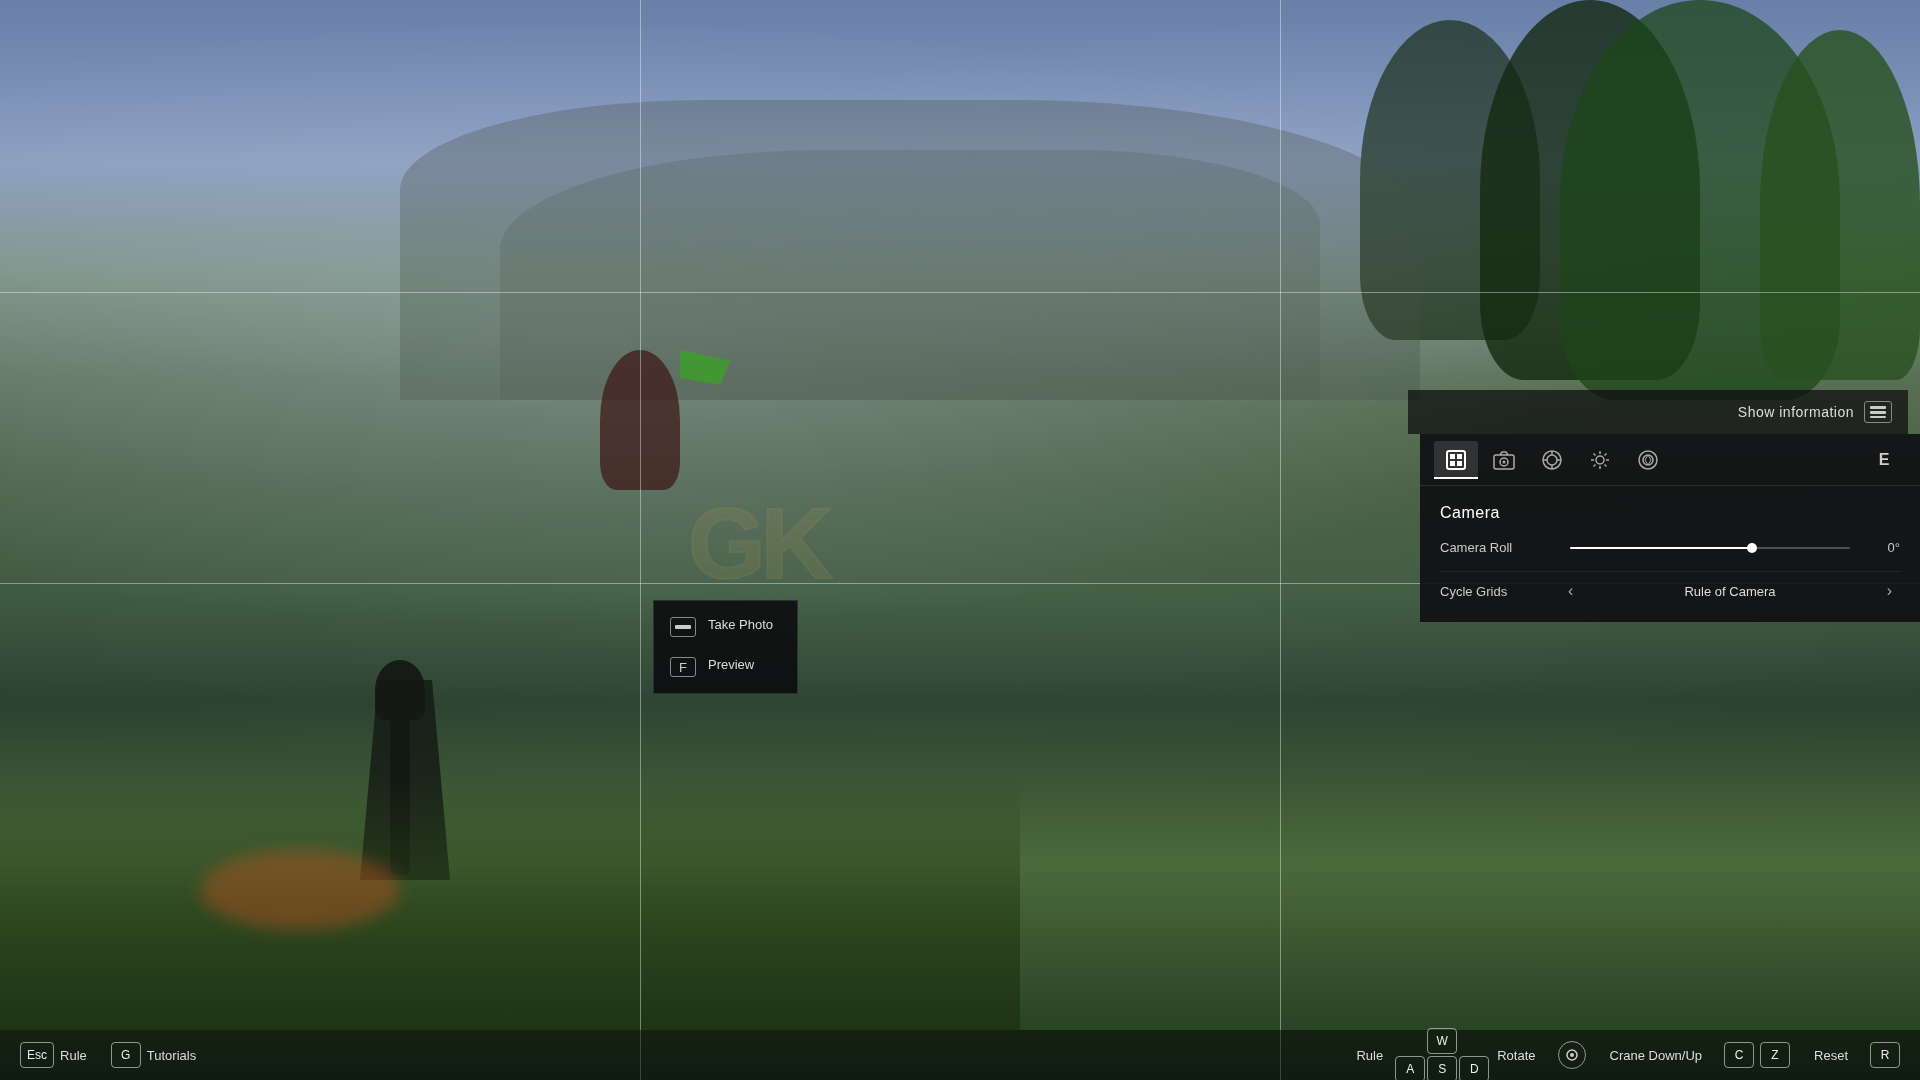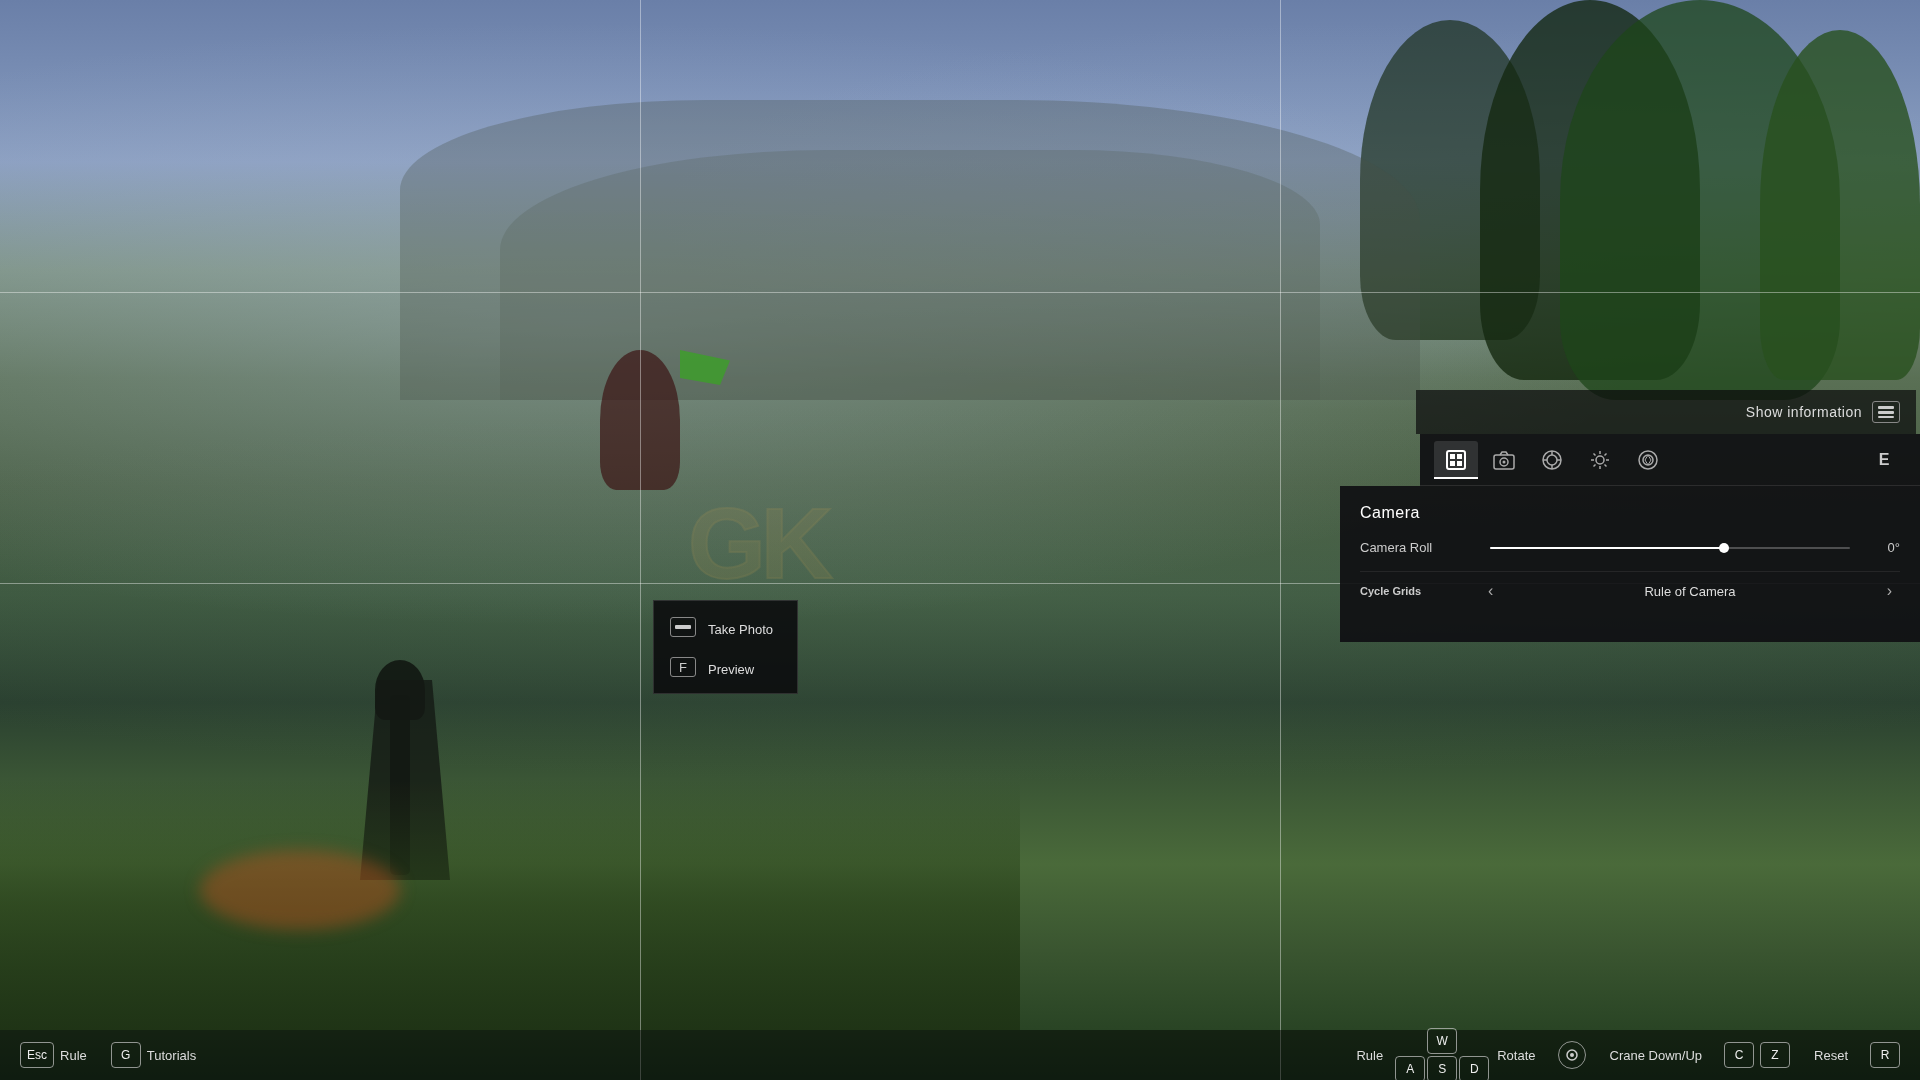--- a/index.html
+++ b/index.html
@@ -84,21 +84,21 @@
     }
     #watermark svg {
       width: 180px;
       height: 140px;
     }
 
     
     #info-bar {
       position: absolute;
       top: 390px;
-      right: 4px;
+      right: 12px;
       width: 500px;
       height: 44px;
       background: rgba(10,10,12,0.7);
       display: flex;
       align-items: center;
       justify-content: flex-end;
       padding-right: 16px;
       gap: 10px;
       z-index: 21;
     }
@@ -160,23 +160,23 @@
       height: 2px;
       background: #fff;
     }
     .toolbar-spacer { flex: 1; }
 
     
     #camera-panel {
       position: absolute;
       top: 486px;
       right: 0;
-      width: 580px;
+      width: 500px;
       background: rgba(15,15,18,0.92);
-      padding: 18px 20px 32px 20px;
+      padding: 18px 20px 12px 20px;
       z-index: 21;
     }
     .panel-section-title {
       color: #fff;
       font-size: 16px;
       font-weight: 400;
       margin-bottom: 18px;
       letter-spacing: 0.5px;
     }
 
@@ -234,22 +234,22 @@
 
     
     .cycle-row {
       display: flex;
       align-items: center;
       padding: 10px 0;
       border-top: 1px solid rgba(80,80,80,0.3);
     }
     .cycle-label {
       color: #ccc;
-      font-size: 11px;
-      font-weight: 700;
+      font-size: 13px;
+      font-weight: 400;
       width: 120px;
     }
     .cycle-arrow {
       color: #aaa;
       font-size: 16px;
       cursor: pointer;
       padding: 0 8px;
     }
     .cycle-value {
       flex: 1;
@@ -264,21 +264,21 @@
       top: 600px;
       left: 653px;
       width: 145px;
       background: rgba(10,10,12,0.88);
       border: 1px solid rgba(80,80,80,0.5);
       z-index: 25;
       padding: 6px 0;
     }
     .popup-item {
       display: flex;
-      align-items: flex-end;
+      align-items: flex-start;
       padding: 10px 16px;
       cursor: pointer;
       gap: 12px;
     }
     .popup-key-icon {
       width: 26px;
       height: 20px;
       border: 1.5px solid #888;
       border-radius: 3px;
       display: flex;

